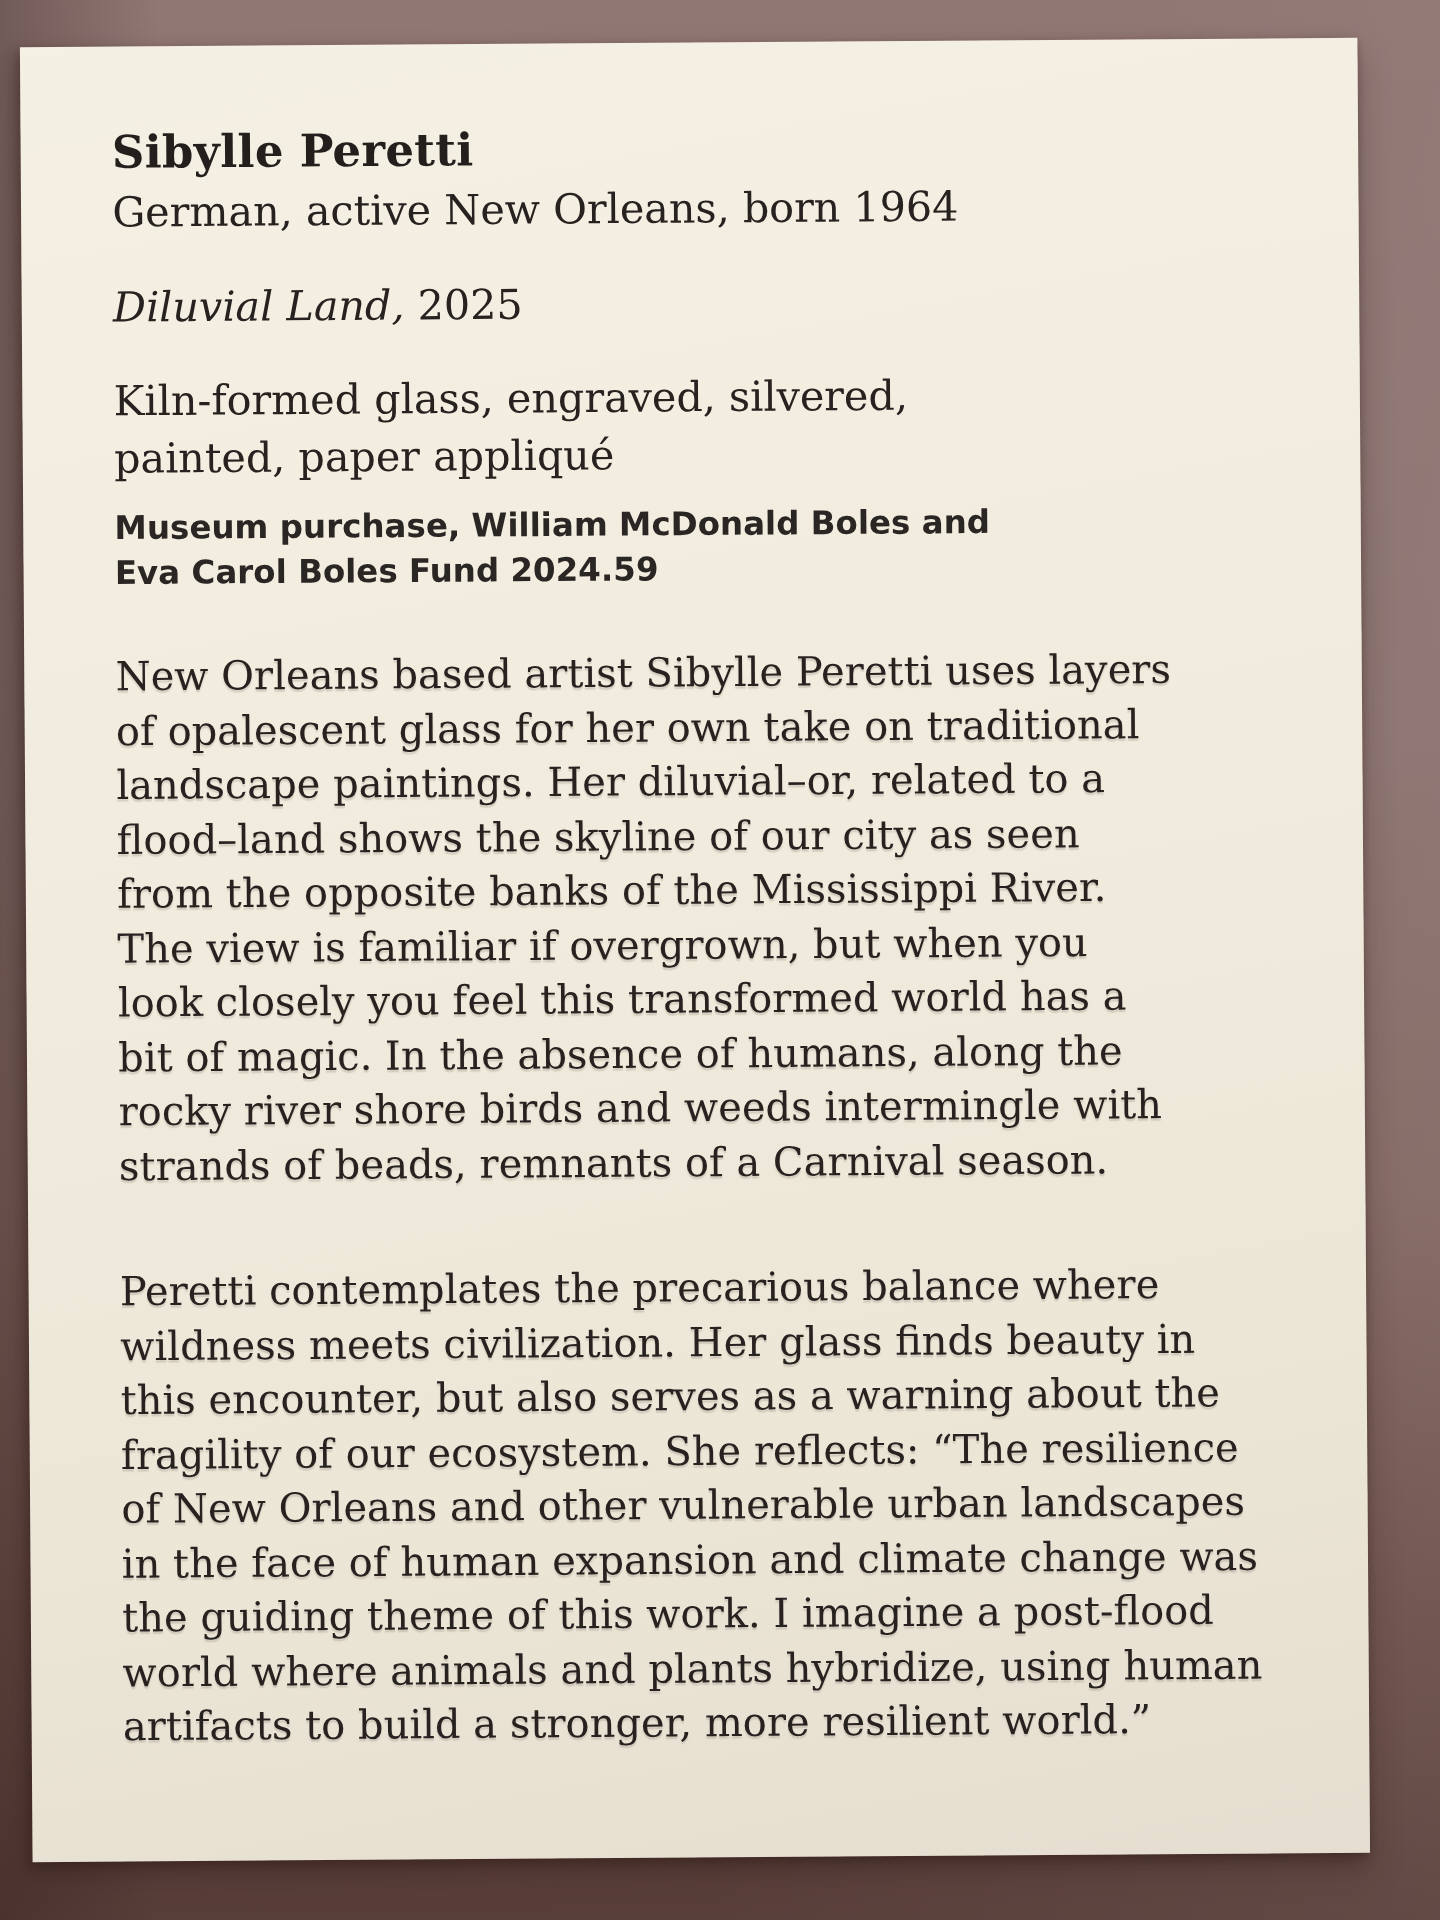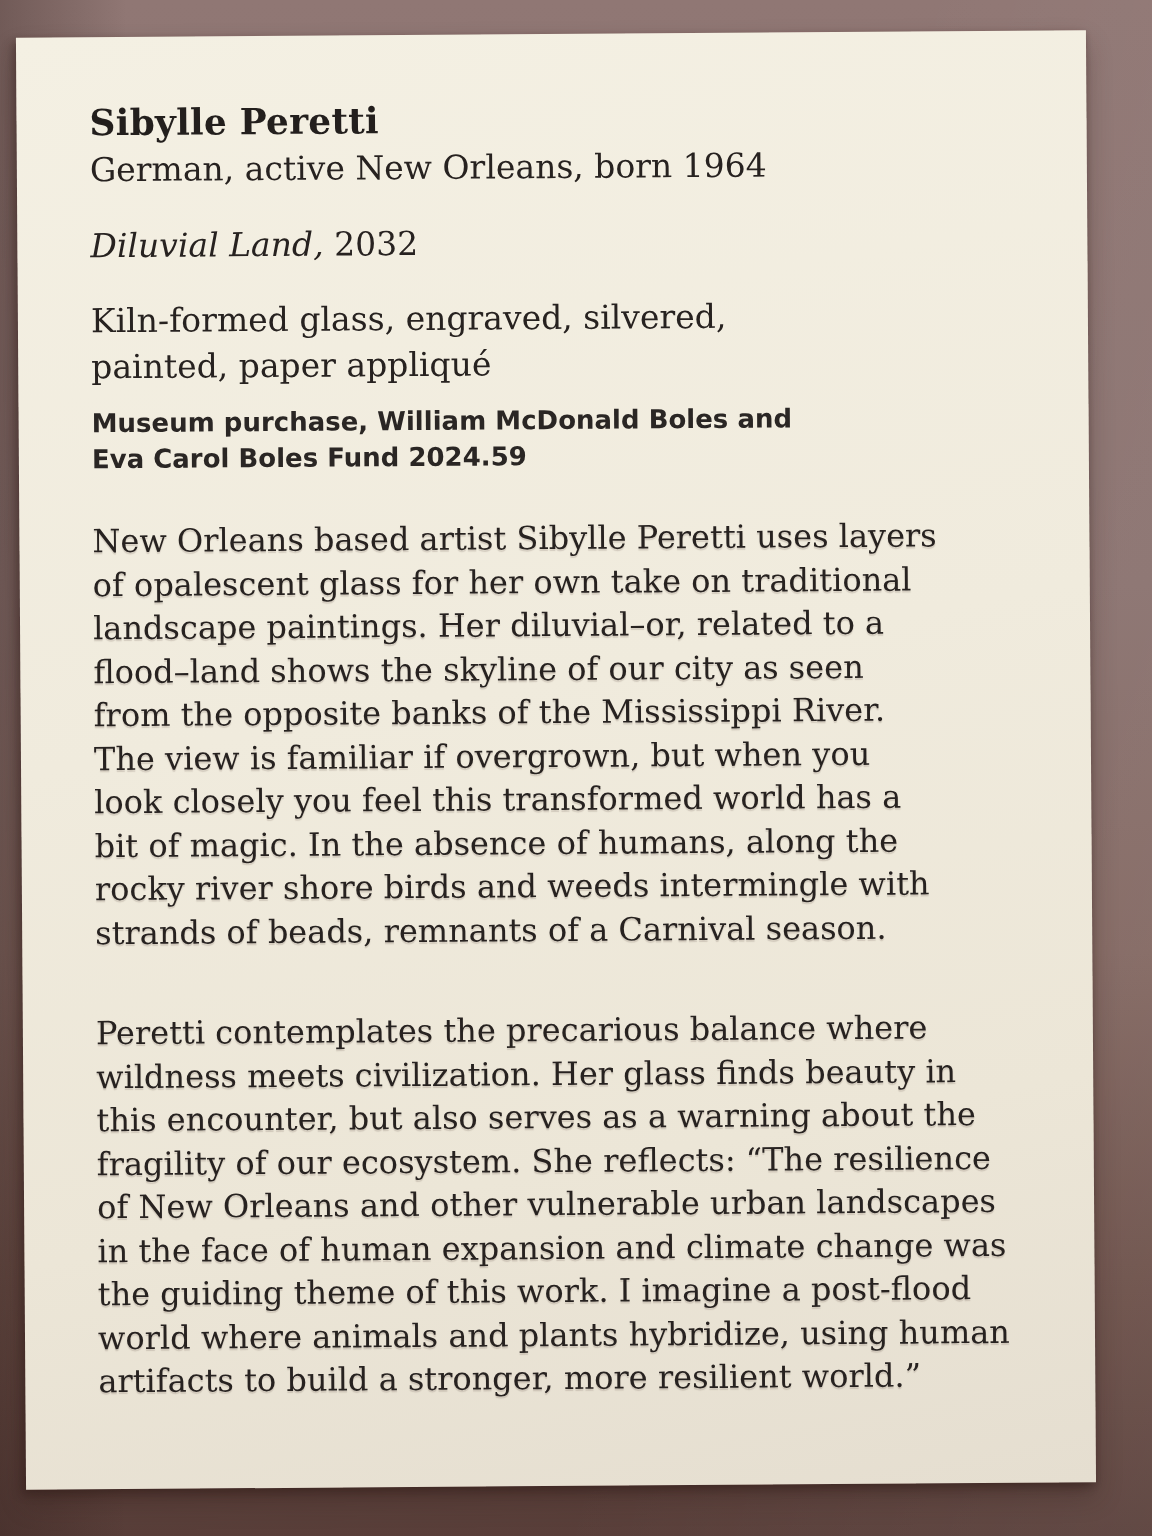--- a/index.html
+++ b/index.html
@@ -85,21 +85,21 @@
 
 <div class="scene">
   <div class="card">
 
     <div class="artist-name">Sibylle Peretti</div>
 
     <div class="artist-bio">German, active New Orleans, born 1964</div>
 
     <div class="artwork-title">
       <span class="title-italic">Diluvial Land,</span>
-      <span class="title-year">2032</span>
+      <span class="title-year">2025</span>
     </div>
 
     <div class="medium">
         <div class="line">Kiln-formed glass, engraved, silvered,</div>
         <div class="line">painted, paper appliqué</div>
       </div>
 
     <div class="credit">
         <div class="line">Museum purchase, William McDonald Boles and</div>
         <div class="line">Eva Carol Boles Fund 2024.59</div>

